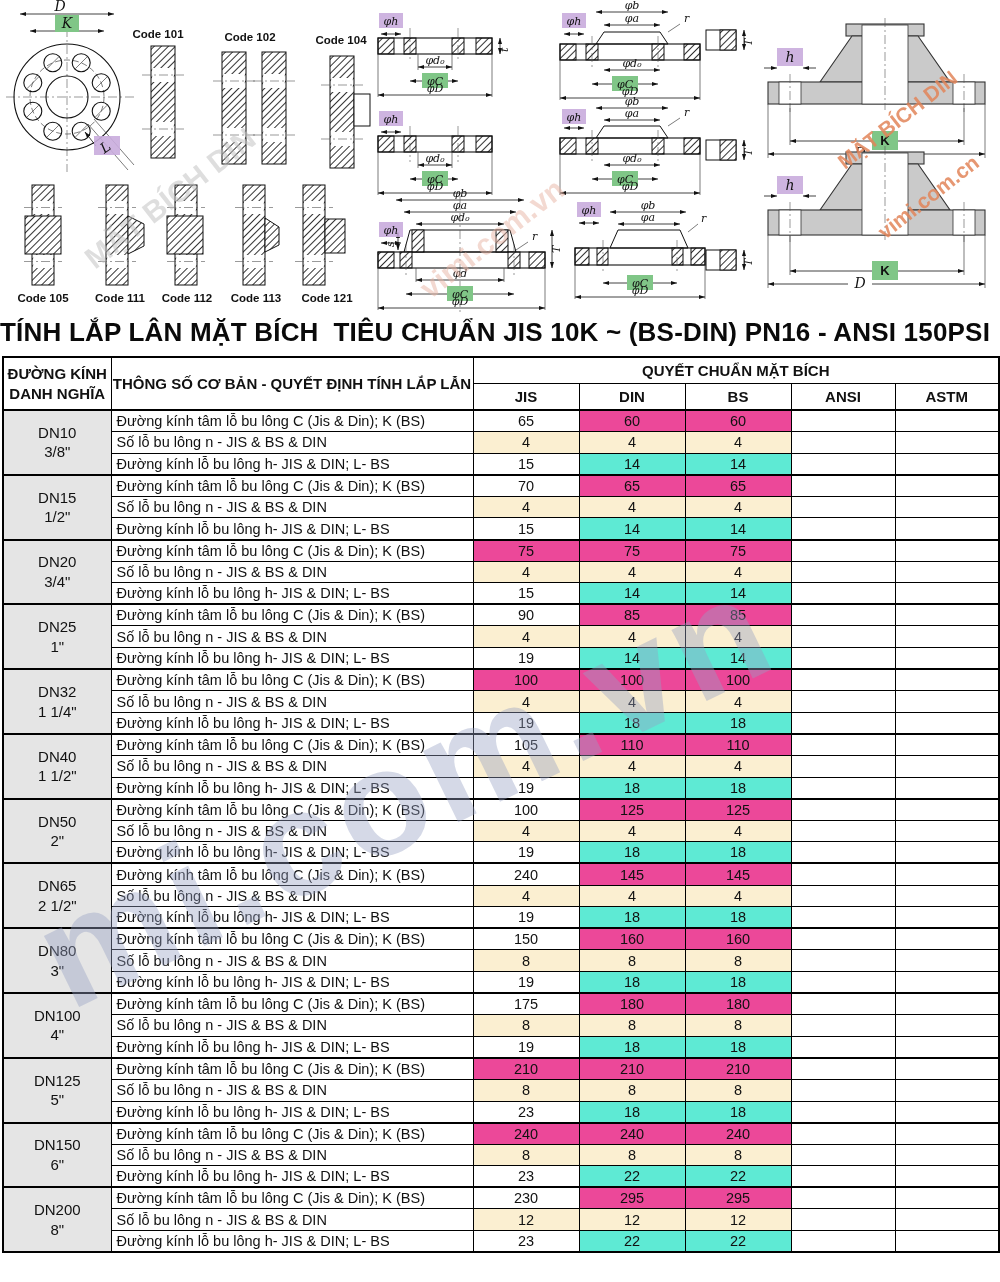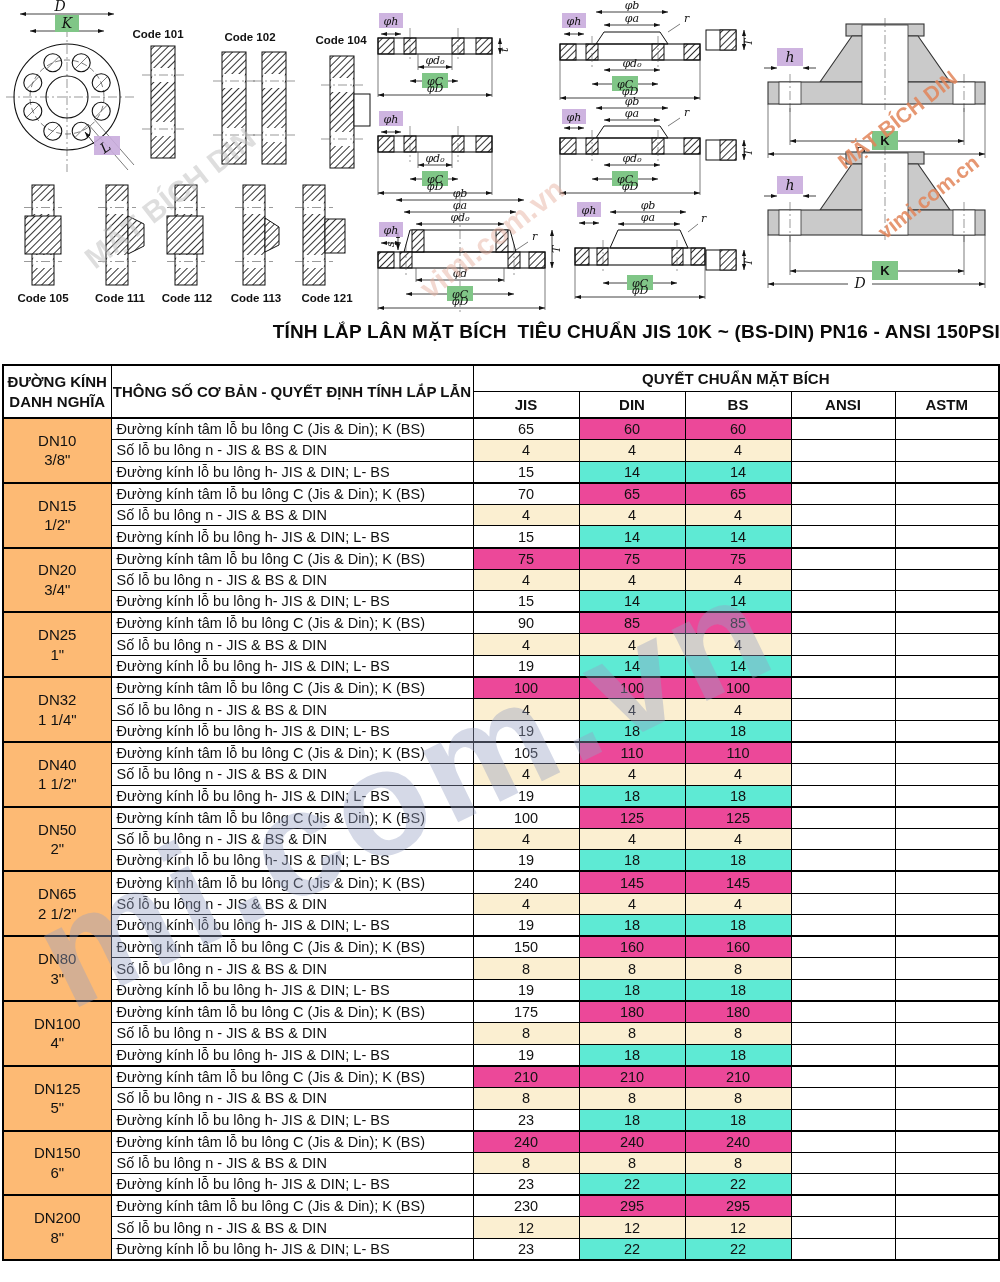--- a/index.html
+++ b/index.html
@@ -3,32 +3,32 @@
 <meta charset="utf-8">
 <style>
   *{box-sizing:border-box}
   html,body{margin:0;padding:0}
   body{width:1000px;height:1282px;background:#fff;position:relative;overflow:hidden;
        font-family:"Liberation Sans",sans-serif;color:#111}
 
   .drawings{height:312px;position:relative}
   .drawings svg{display:block}
 
-  .title{margin:0;height:40px;line-height:40px;text-align:right;font-size:19px;
+  .title{margin:0;height:40px;line-height:40px;text-align:left;font-size:26px;
          font-weight:bold;color:#0a0a0a;white-space:pre;letter-spacing:.2px}
 
-  table{border-collapse:collapse;margin:12px 2px;width:996px;table-layout:fixed;
+  table{border-collapse:collapse;margin:4px 2px;width:996px;table-layout:fixed;
         border:2px solid #000}
   th,td{border:1px solid #000;overflow:hidden}
   thead th{font-weight:bold;background:#fff;text-align:center}
   thead tr:first-child th{height:26px;font-size:15px}
   thead tr:last-child th{height:27px;font-size:15px}
   th.hdn{font-size:13.5px;line-height:1.3}
   tbody td{height:21.6px;padding:0 2px;font-size:14.5px}
-  td.dn{text-align:center;font-size:15px;line-height:1.3;background:#fdba74}
+  td.dn{text-align:center;font-size:15px;line-height:1.3;background:#e5e5e5}
   td.lab{text-align:left;padding-left:5px}
   td.val{text-align:center}
   .gs td{border-top:2px solid #000}
   .green{background:#ec4899}
   .cream{background:#FBEFD1}
   .lavender{background:#5eead4}
 
   .tbl-wm{position:absolute;left:85px;top:870px;font-size:150px;font-weight:bold;
           color:rgba(150,160,195,.40);transform:rotate(-26deg);transform-origin:0 100%;
           letter-spacing:6px;pointer-events:none;white-space:nowrap;z-index:5}

